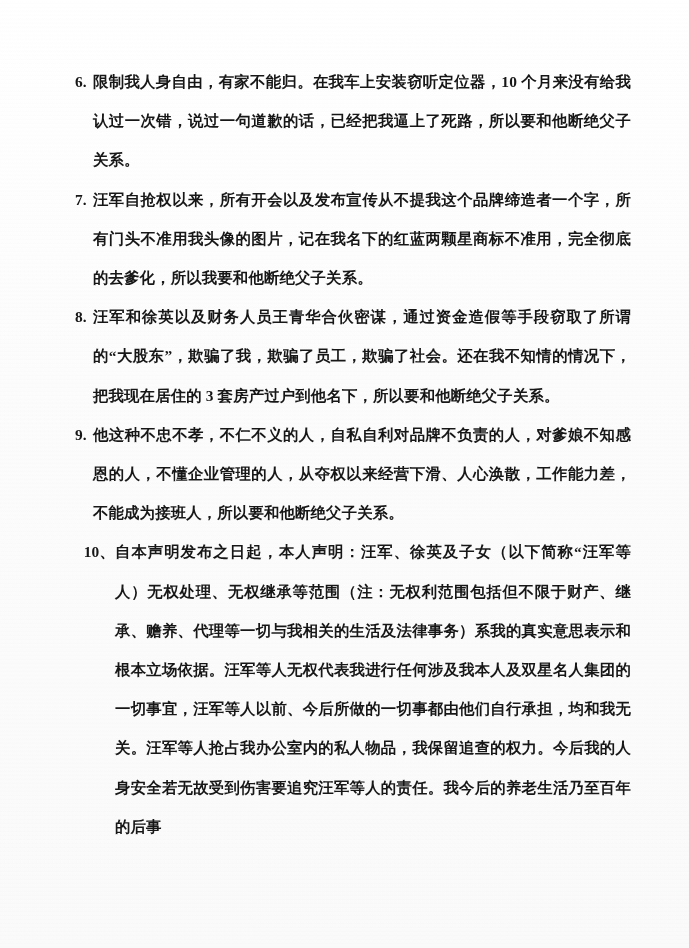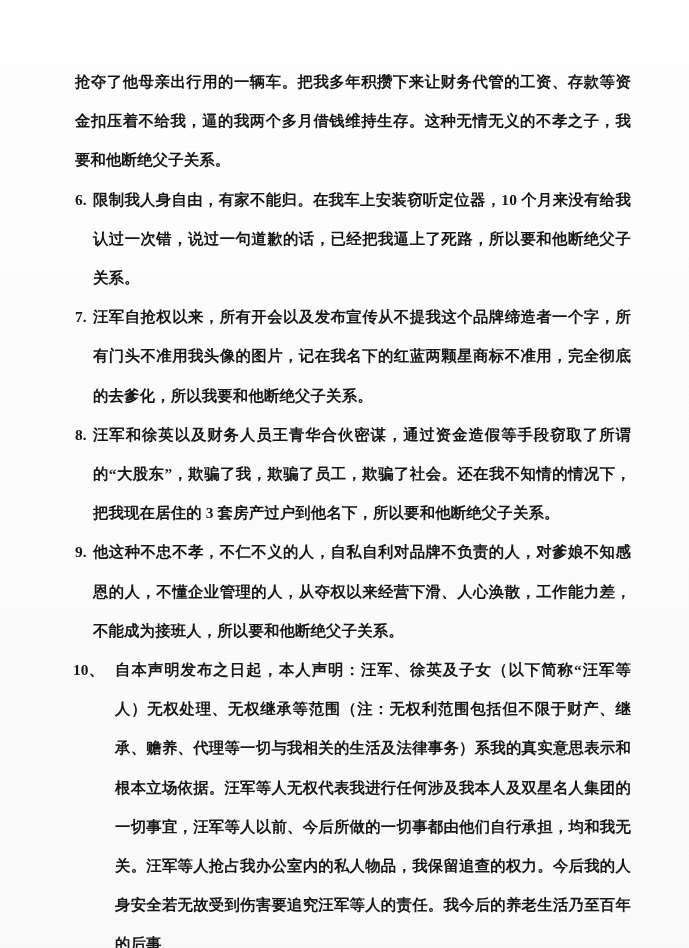--- a/index.html
+++ b/index.html
@@ -54,37 +54,37 @@
     font-weight: bold;
     white-space: nowrap;
   }
   
   .list-item.wide {
     margin-left: 13px;
     padding-left: 42px;
   }
   .list-item.wide .marker {
     width: 42px;
+    text-align: right;
   }
   .noise-overlay {
     position: absolute;
     inset: 0;
     pointer-events: none;
     background:
       repeating-linear-gradient(0deg, rgba(0,0,0,0.012) 0px, rgba(0,0,0,0) 2px, rgba(0,0,0,0) 4px);
     opacity: 0.7;
   }
 </style>
 </head>
 <body>
 
 <div class="page">
   <div class="doc-body">
 
-    <p class="para-continued">抢夺了他母亲出行用的一辆车。把我多年积攒下来让财务代管的工资、存款等资金扣压着不给我，逼的我两个多月借钱维持生存。这种无情无义的不孝之子，我要和他断绝父子关系。</p>
 
     <p class="list-item">
       <span class="marker">6.</span>
       <span class="item-text">限制我人身自由，有家不能归。在我车上安装窃听定位器，10 个月来没有给我认过一次错，说过一句道歉的话，已经把我逼上了死路，所以要和他断绝父子关系。</span>
     </p>
 
     <p class="list-item">
       <span class="marker">7.</span>
       <span class="item-text">汪军自抢权以来，所有开会以及发布宣传从不提我这个品牌缔造者一个字，所有门头不准用我头像的图片，记在我名下的红蓝两颗星商标不准用，完全彻底的去爹化，所以我要和他断绝父子关系。</span>
     </p>

